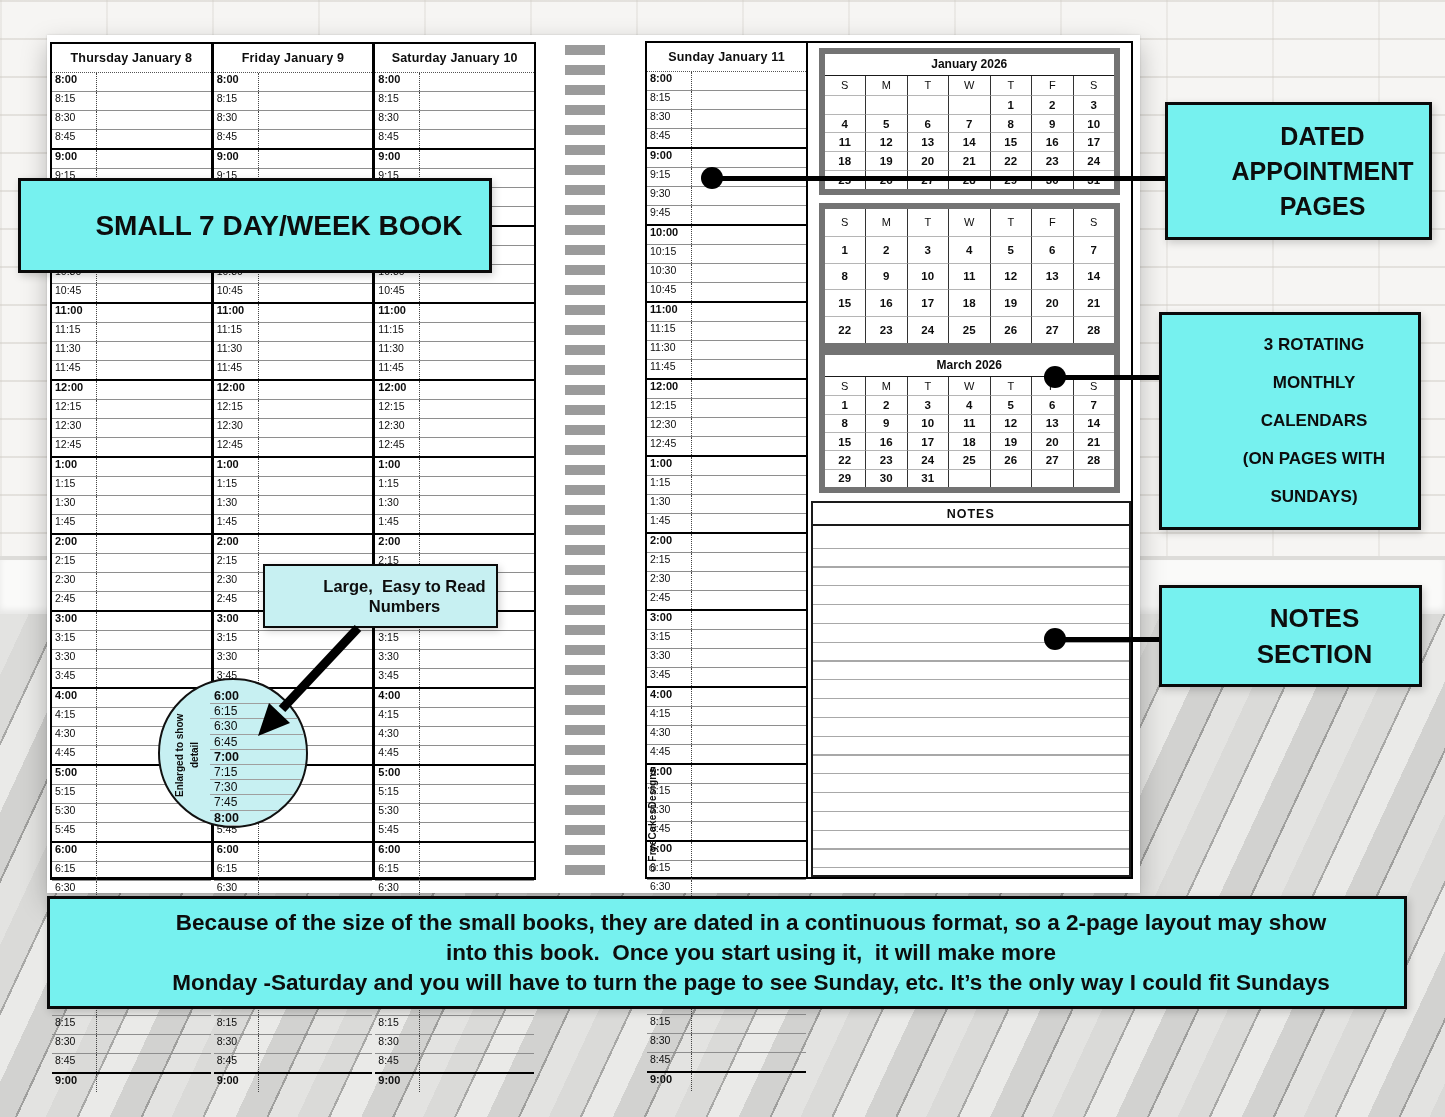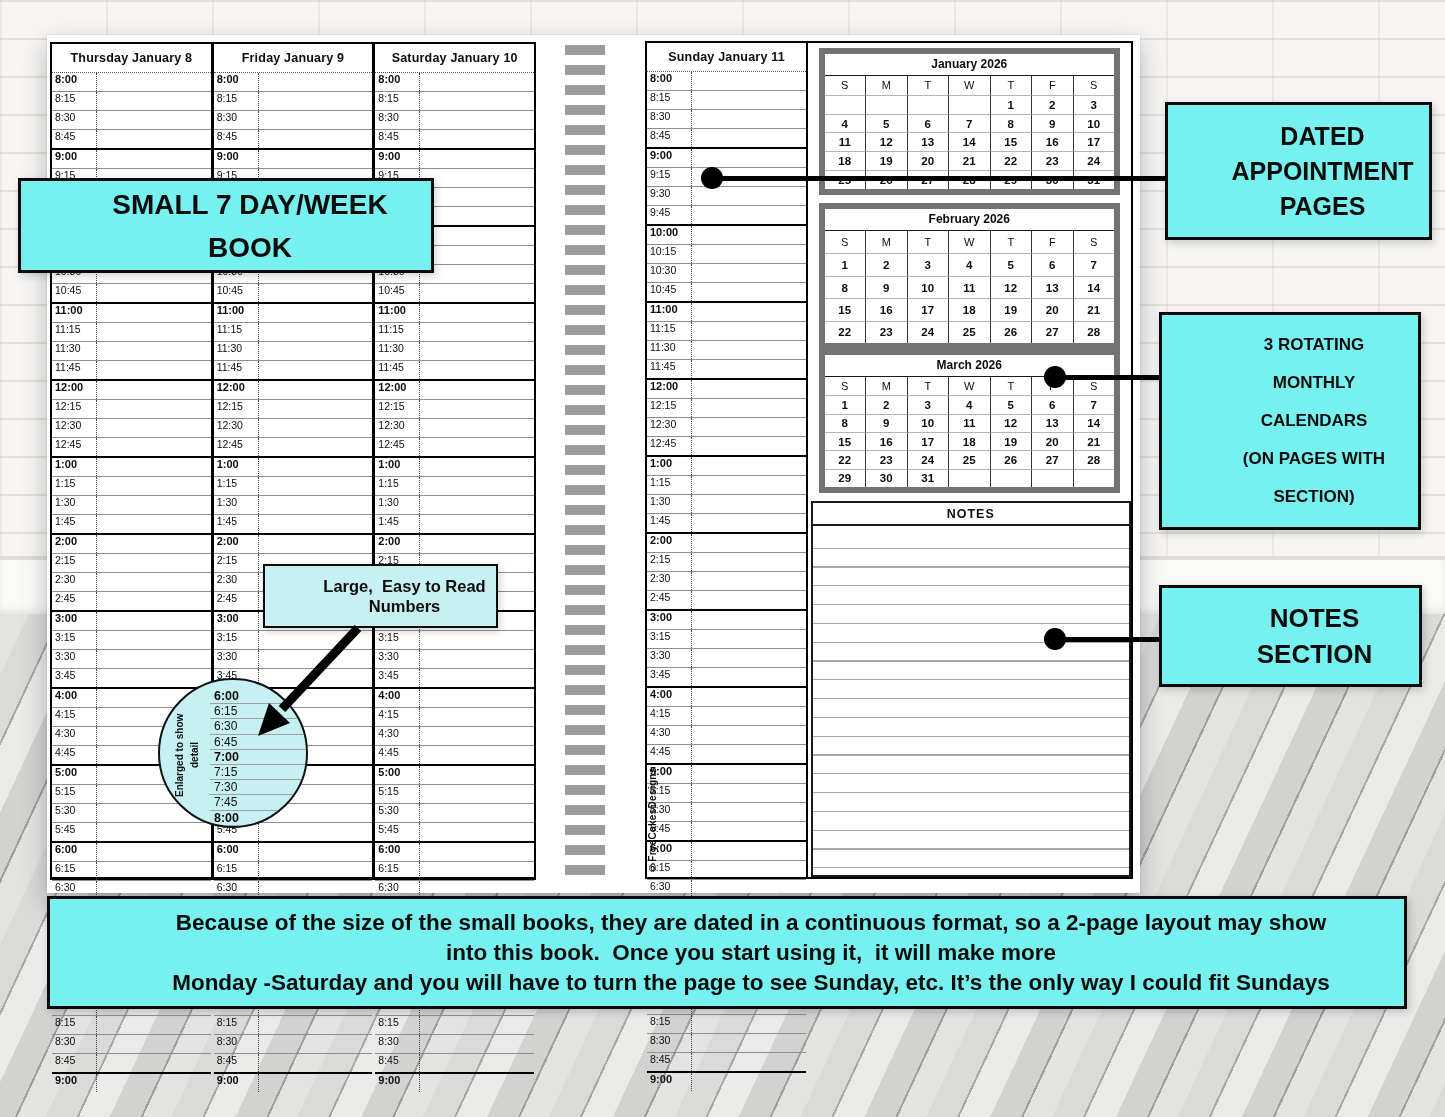--- a/index.html
+++ b/index.html
@@ -110,21 +110,21 @@
   
   .connector{position:absolute;height:5px;background:#000;z-index:5;}
   .dot{position:absolute;width:22px;height:22px;border-radius:50%;background:#000;z-index:5;}
   
   .callout{
     position:absolute;background:var(--cyan);border:3px solid #0a0a0a;z-index:6;
     display:flex;flex-direction:column;align-items:center;justify-content:center;
     text-align:center;box-shadow:2px 3px 8px rgba(0,0,0,.18);padding-left:48px;
   }
   .callout .ln{white-space:pre-wrap;}
-  .co-small{left:18px;top:178px;width:416px;height:95px;font-size:28px;font-weight:700;line-height:43px;}
+  .co-small{left:18px;top:178px;width:474px;height:95px;font-size:28px;font-weight:700;line-height:43px;}
   .co-easy{
     left:263px;top:564px;width:235px;height:64px;font-size:16.5px;font-weight:700;line-height:20px;
     background:var(--light-cyan);border-width:2px;text-align:right;
   }
   .co-dated{left:1165px;top:102px;width:267px;height:138px;font-size:25px;font-weight:600;line-height:35px;}
   .co-rotating{left:1159px;top:312px;width:262px;height:218px;font-size:17px;font-weight:600;line-height:38px;}
   .co-notes{left:1159px;top:585px;width:263px;height:102px;font-size:26px;font-weight:600;line-height:36px;}
   .banner{
     left:47px;top:896px;width:1360px;height:113px;
     font-size:22.5px;font-weight:700;line-height:30px;
@@ -449,21 +449,20 @@
               <div>25</div>
               <div>26</div>
               <div>27</div>
               <div>28</div>
               <div>29</div>
               <div>30</div>
               <div>31</div>
             </div>
           </div>
         <div class="cal" style="top:160px;height:146px;">
-          <div class="cal-title">February 2026</div>
         <div class="cal-row dow">
               <div>S</div>
               <div>M</div>
               <div>T</div>
               <div>W</div>
               <div>T</div>
               <div>F</div>
               <div>S</div>
             </div>
             <div class="cal-row dates">
@@ -593,21 +592,21 @@
     <div class="ln">DATED</div>
     <div class="ln">APPOINTMENT</div>
     <div class="ln">PAGES</div>
   </div>
 
   <div class="callout co-rotating">
     <div class="ln">3 ROTATING</div>
     <div class="ln">MONTHLY</div>
     <div class="ln">CALENDARS</div>
     <div class="ln">(ON PAGES WITH</div>
-    <div class="ln">SECTION)</div>
+    <div class="ln">SUNDAYS)</div>
   </div>
 
   <div class="callout co-notes">
     <div class="ln">NOTES</div>
     <div class="ln">SECTION</div>
   </div>
 
   <div class="callout banner">
     <div class="ln">Because of the size of the small books, they are dated in a continuous format, so a 2-page layout may show</div>
     <div class="ln">into this book.  Once you start using it,  it will make more</div>

